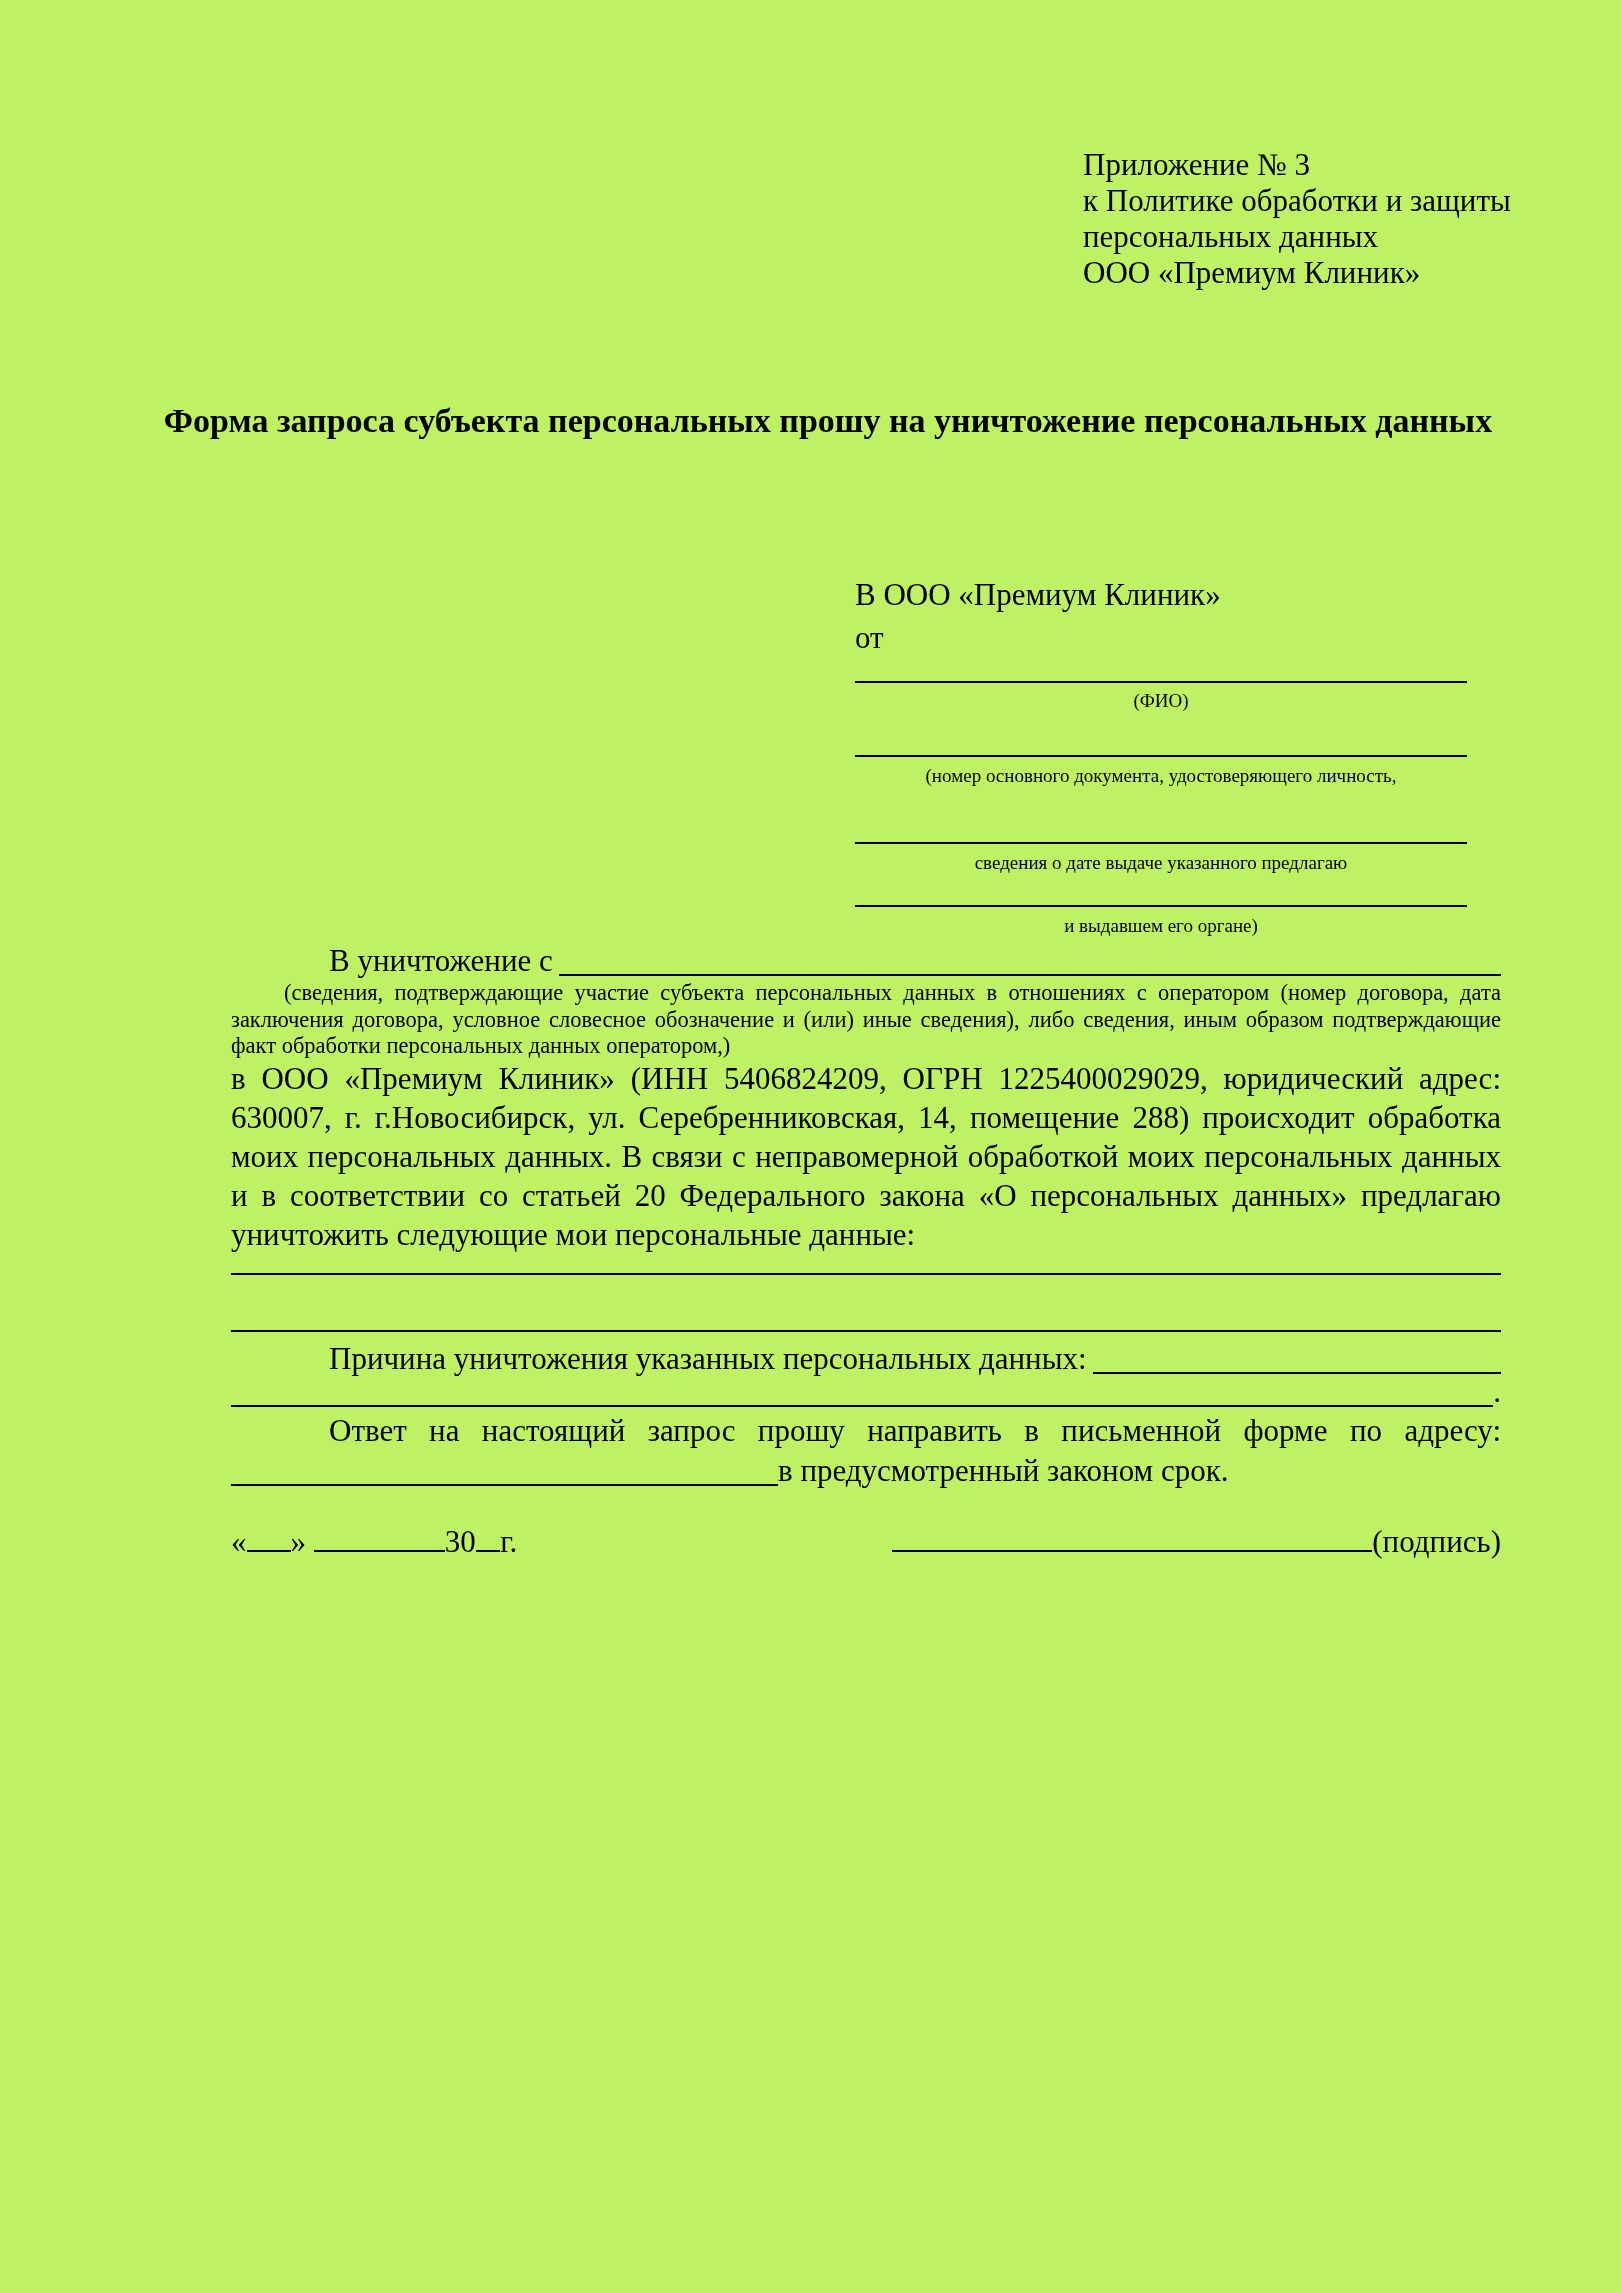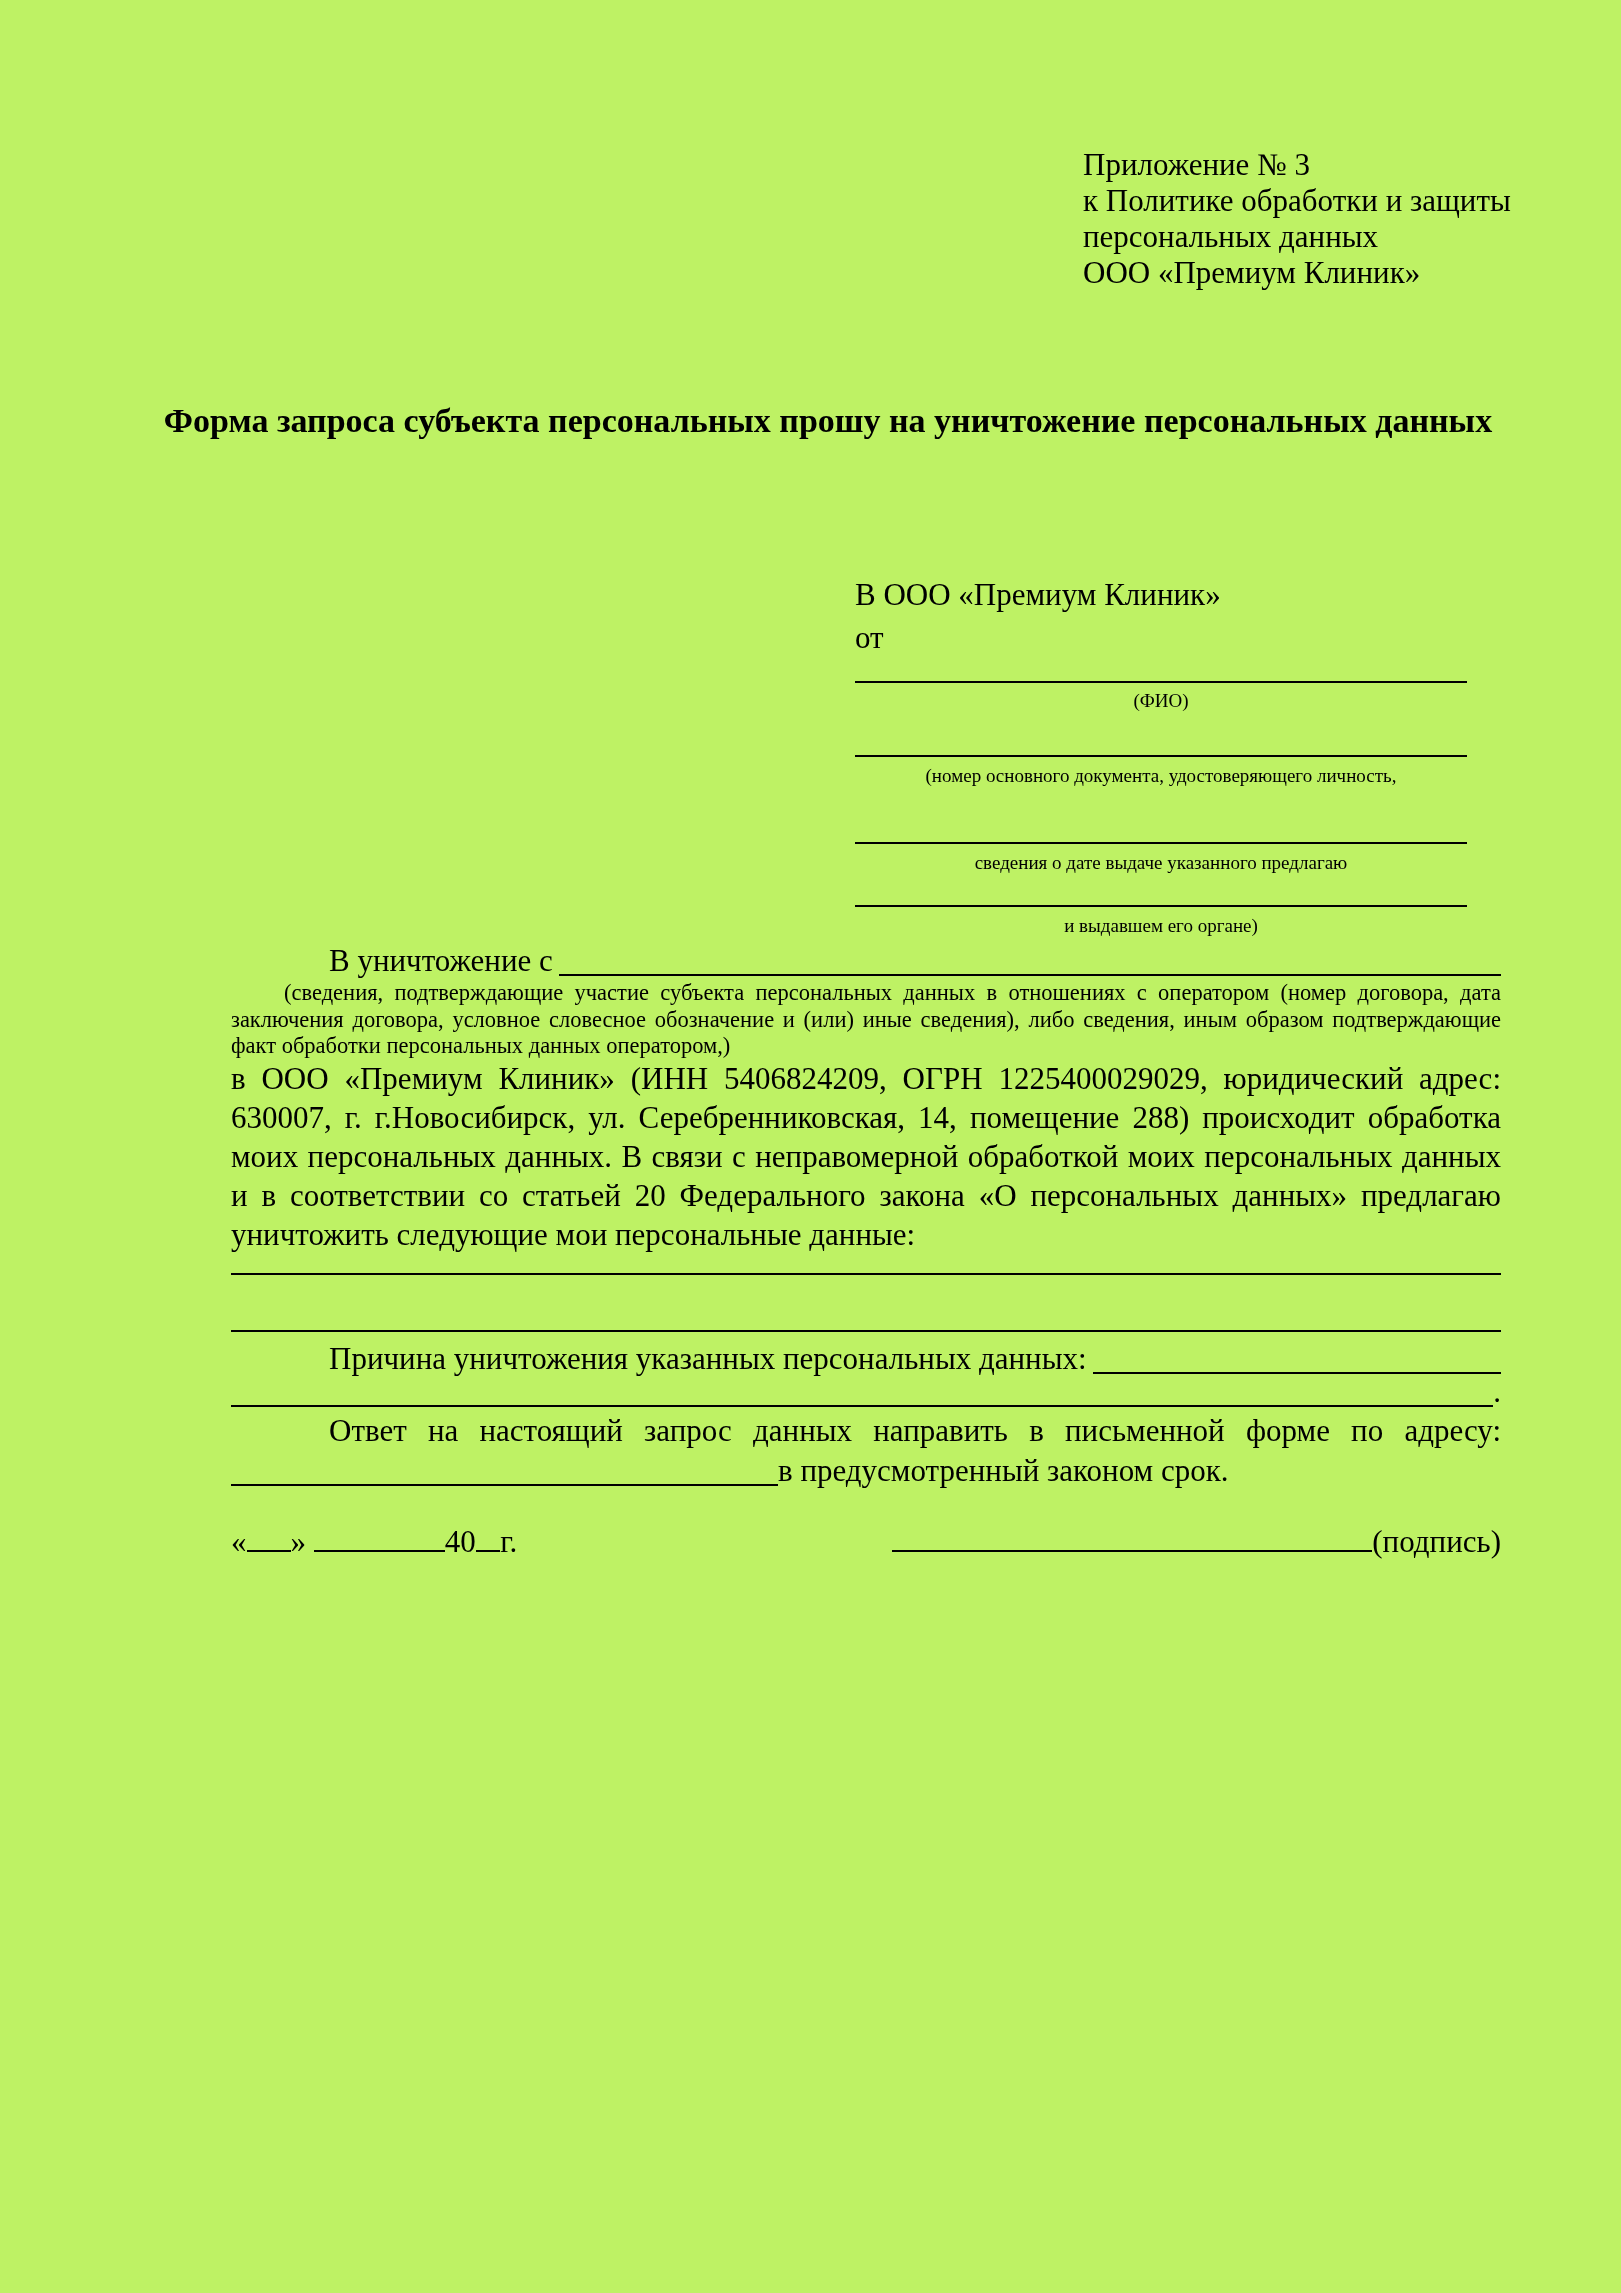--- a/index.html
+++ b/index.html
@@ -84,31 +84,31 @@
   <div class="col row" style="top:1341px;">
     <span class="indent"></span>
     <span class="nowrap">Причина уничтожения указанных персональных данных:</span>
     <span class="fill"></span>
   </div>
   <div class="col row" style="top:1374px;">
     <span class="fill fill0"></span>
     <span>.</span>
   </div>
 
-  <div class="col justline" style="top:1413px;">Ответ на настоящий запрос данных направить в письменной форме по адресу:</div>
+  <div class="col justline" style="top:1413px;">Ответ на настоящий запрос прошу направить в письменной форме по адресу:</div>
 
   <div class="col row" style="top:1453px;">
     <span class="ufixed"></span>
     <span class="nowrap">в предусмотренный законом срок.</span>
   </div>
 
   <div class="col row footer" style="top:1524px;">
     <span class="nowrap">
       <span>«</span><span class="useg w45"></span><span>»</span>
-      <span class="useg w134"></span><span>40</span><span class="useg w25"></span><span>г.</span>
+      <span class="useg w134"></span><span>30</span><span class="useg w25"></span><span>г.</span>
     </span>
     <span class="nowrap">
       <span class="useg w490"></span><span>(подпись)</span>
     </span>
   </div>
 
 </div>
 
 
 </body></html>

